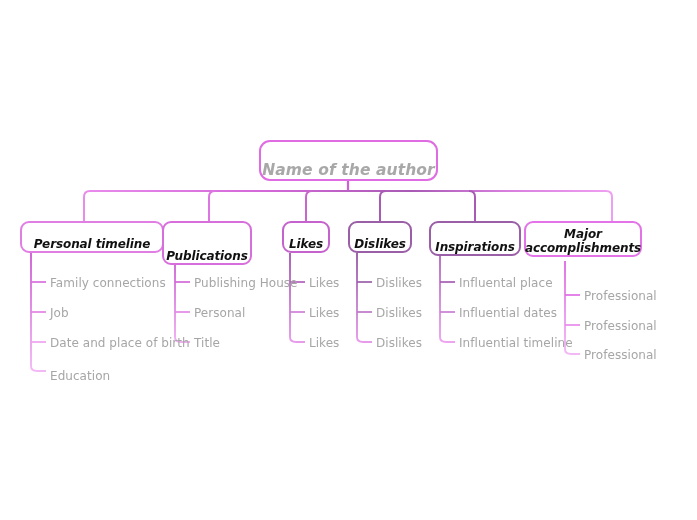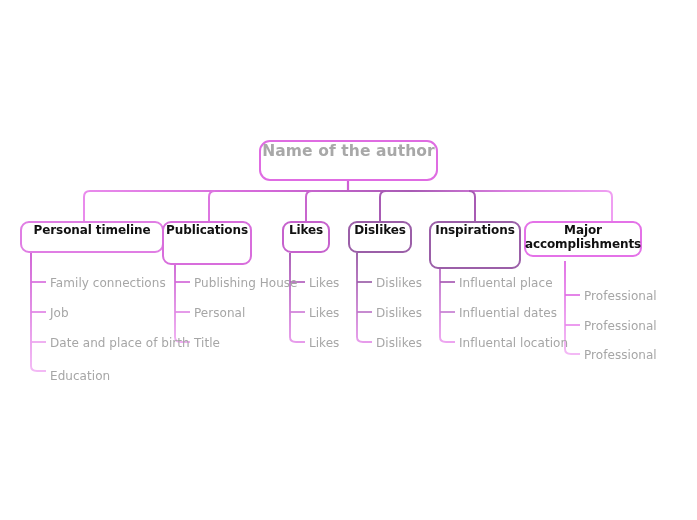--- a/index.html
+++ b/index.html
@@ -28,24 +28,25 @@
     pointer-events: none;
   }
   .node {
     position: absolute;
     box-sizing: border-box;
     background: #ffffff;
     border-style: solid;
     border-width: 2px;
     border-radius: 9px;
     display: flex;
-    align-items: flex-start;
+    align-items: flex-end;
     justify-content: center;
     text-align: center;
     z-index: 3;
+    font-style: italic;
   }
   .node-root {
     border-color: #df6ce2;
     border-radius: 11px;
     border-width: 2.5px;
   }
   .node-root .node-label {
     color: #a8a8a8;
     font-size: 15.5px;
     font-weight: bold;
@@ -168,26 +169,26 @@
   <div class="leaf" style="left:309px; top:306px;">Likes</div>
   <div class="leaf" style="left:309px; top:336px;">Likes</div>
 
   <div class="node node-branch" style="left:348px; top:221px; width:64px; height:32px; border-color:#9b5fa8;">
     <span class="node-label">Dislikes</span>
   </div>
   <div class="leaf" style="left:376px; top:276px;">Dislikes</div>
   <div class="leaf" style="left:376px; top:306px;">Dislikes</div>
   <div class="leaf" style="left:376px; top:336px;">Dislikes</div>
 
-  <div class="node node-branch" style="left:429px; top:221px; width:92px; height:48px; border-color:#9b5fa8;">
+  <div class="node node-branch" style="left:429px; top:221px; width:92px; height:35px; border-color:#9b5fa8;">
     <span class="node-label">Inspirations</span>
   </div>
   <div class="leaf" style="left:459px; top:276px;">Influental place</div>
   <div class="leaf" style="left:459px; top:306px;">Influential dates</div>
-  <div class="leaf" style="left:459px; top:336px;">Influental location</div>
+  <div class="leaf" style="left:459px; top:336px;">Influential timeline</div>
 
   <div class="node node-branch" style="left:524px; top:221px; width:118px; height:36px; border-color:#e472e8;">
     <span class="node-label" style="white-space:pre-line;">Major
 accomplishments</span>
   </div>
   <div class="leaf" style="left:584px; top:289px;">Professional</div>
   <div class="leaf" style="left:584px; top:319px;">Professional</div>
   <div class="leaf" style="left:584px; top:348px;">Professional</div>
 
 </div>

